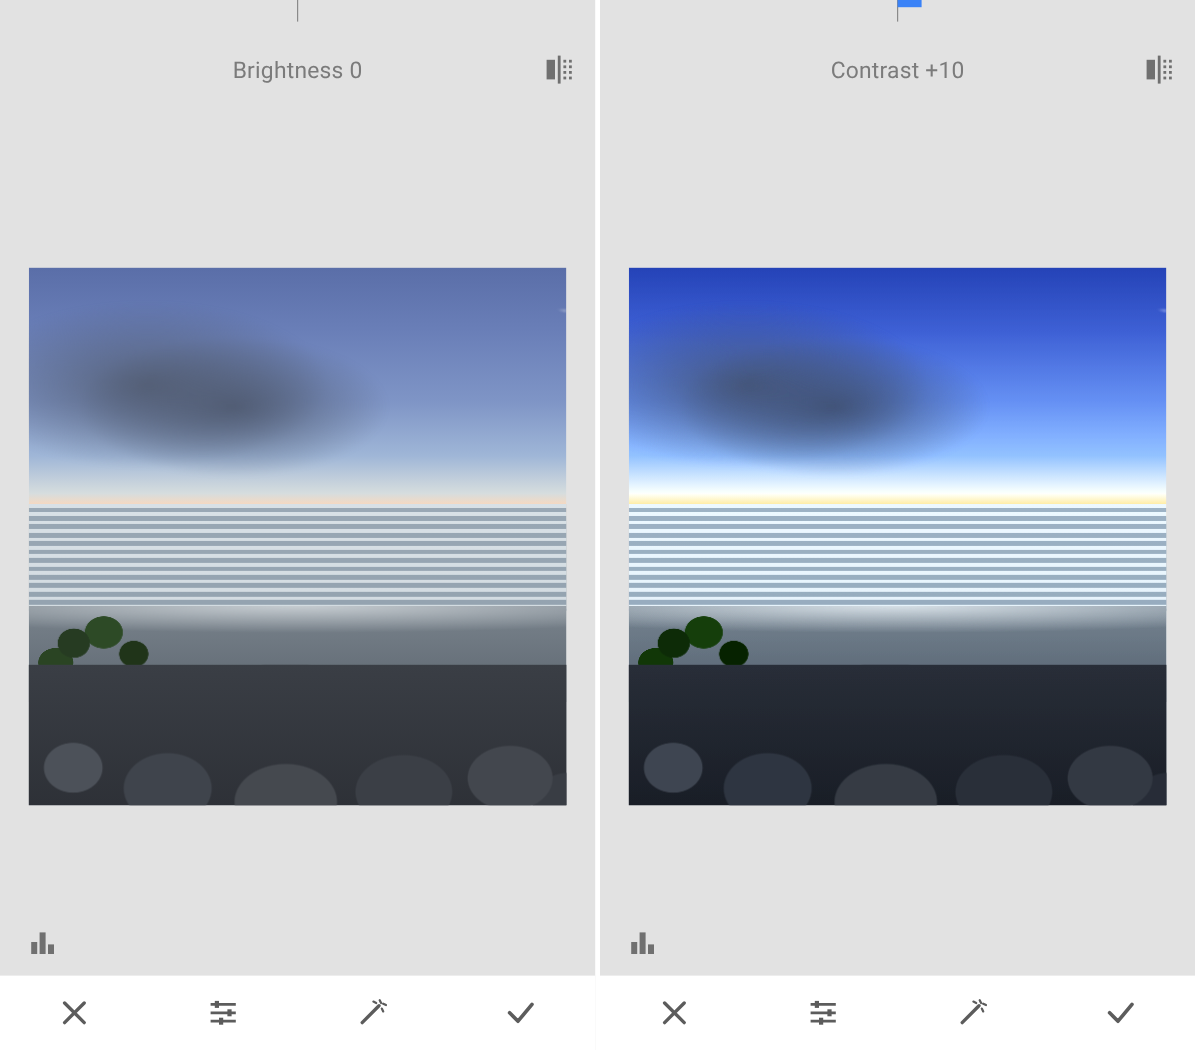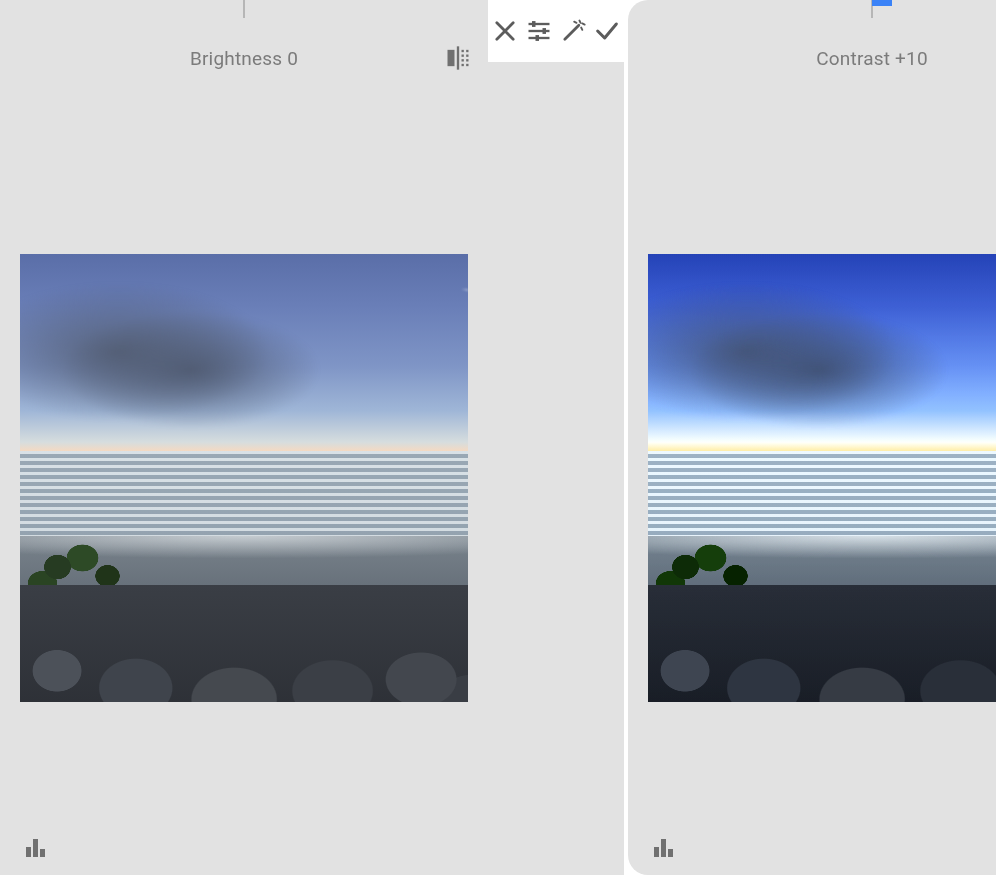--- a/index.html
+++ b/index.html
@@ -8,24 +8,24 @@
     height: 875px;
     display: flex;
     font-family: -apple-system, BlinkMacSystemFont, "Segoe UI", Roboto, sans-serif;
     background: #ffffff;
     overflow: hidden;
   }
   .panel {
     position: relative;
     flex: 1;
     display: flex;
-    flex-direction: row;
+    flex-direction: column;
     background: #e2e2e2;
   }
-  .panel + .panel { margin-left: 4px; border-radius: 20px; }
+  .panel + .panel { margin-left: 4px; }
 
   
   .slider-area {
     position: relative;
     height: 10px;
     width: 100%;
   }
   .tick {
     position: absolute;
     left: 50%;

